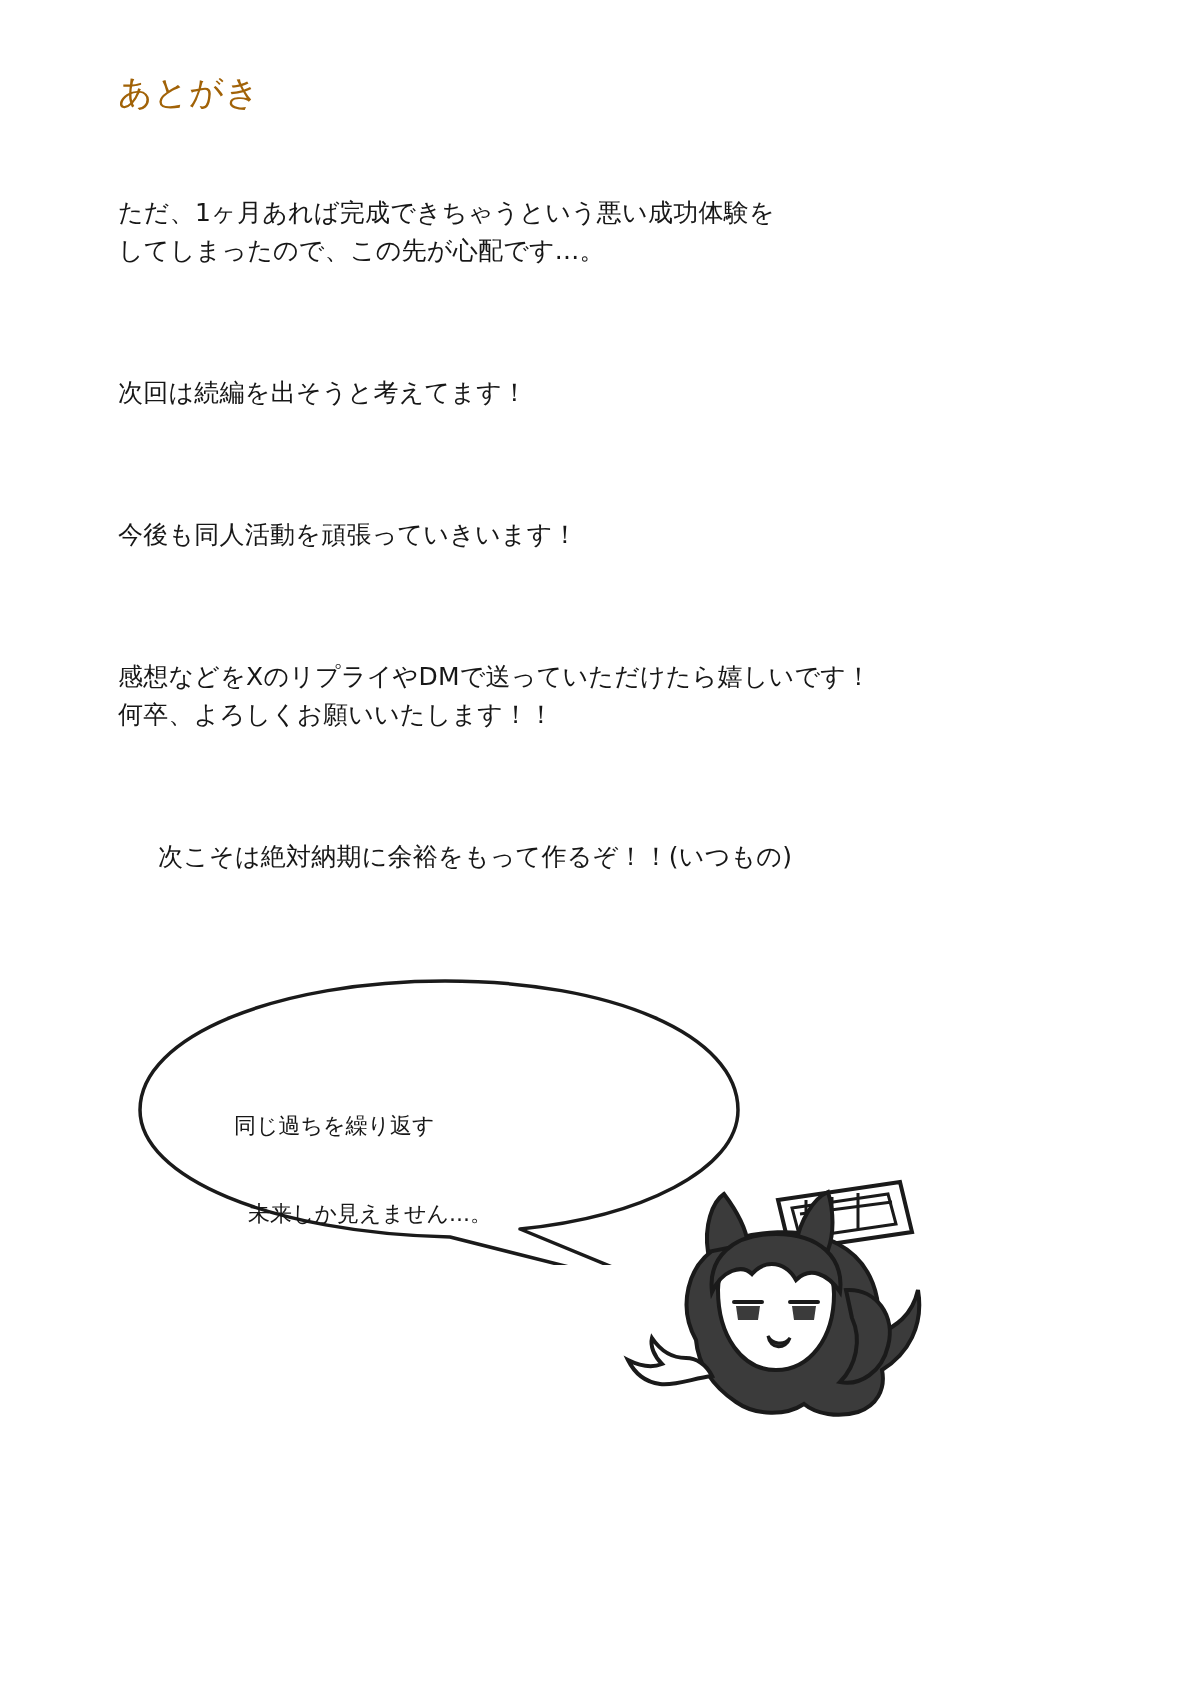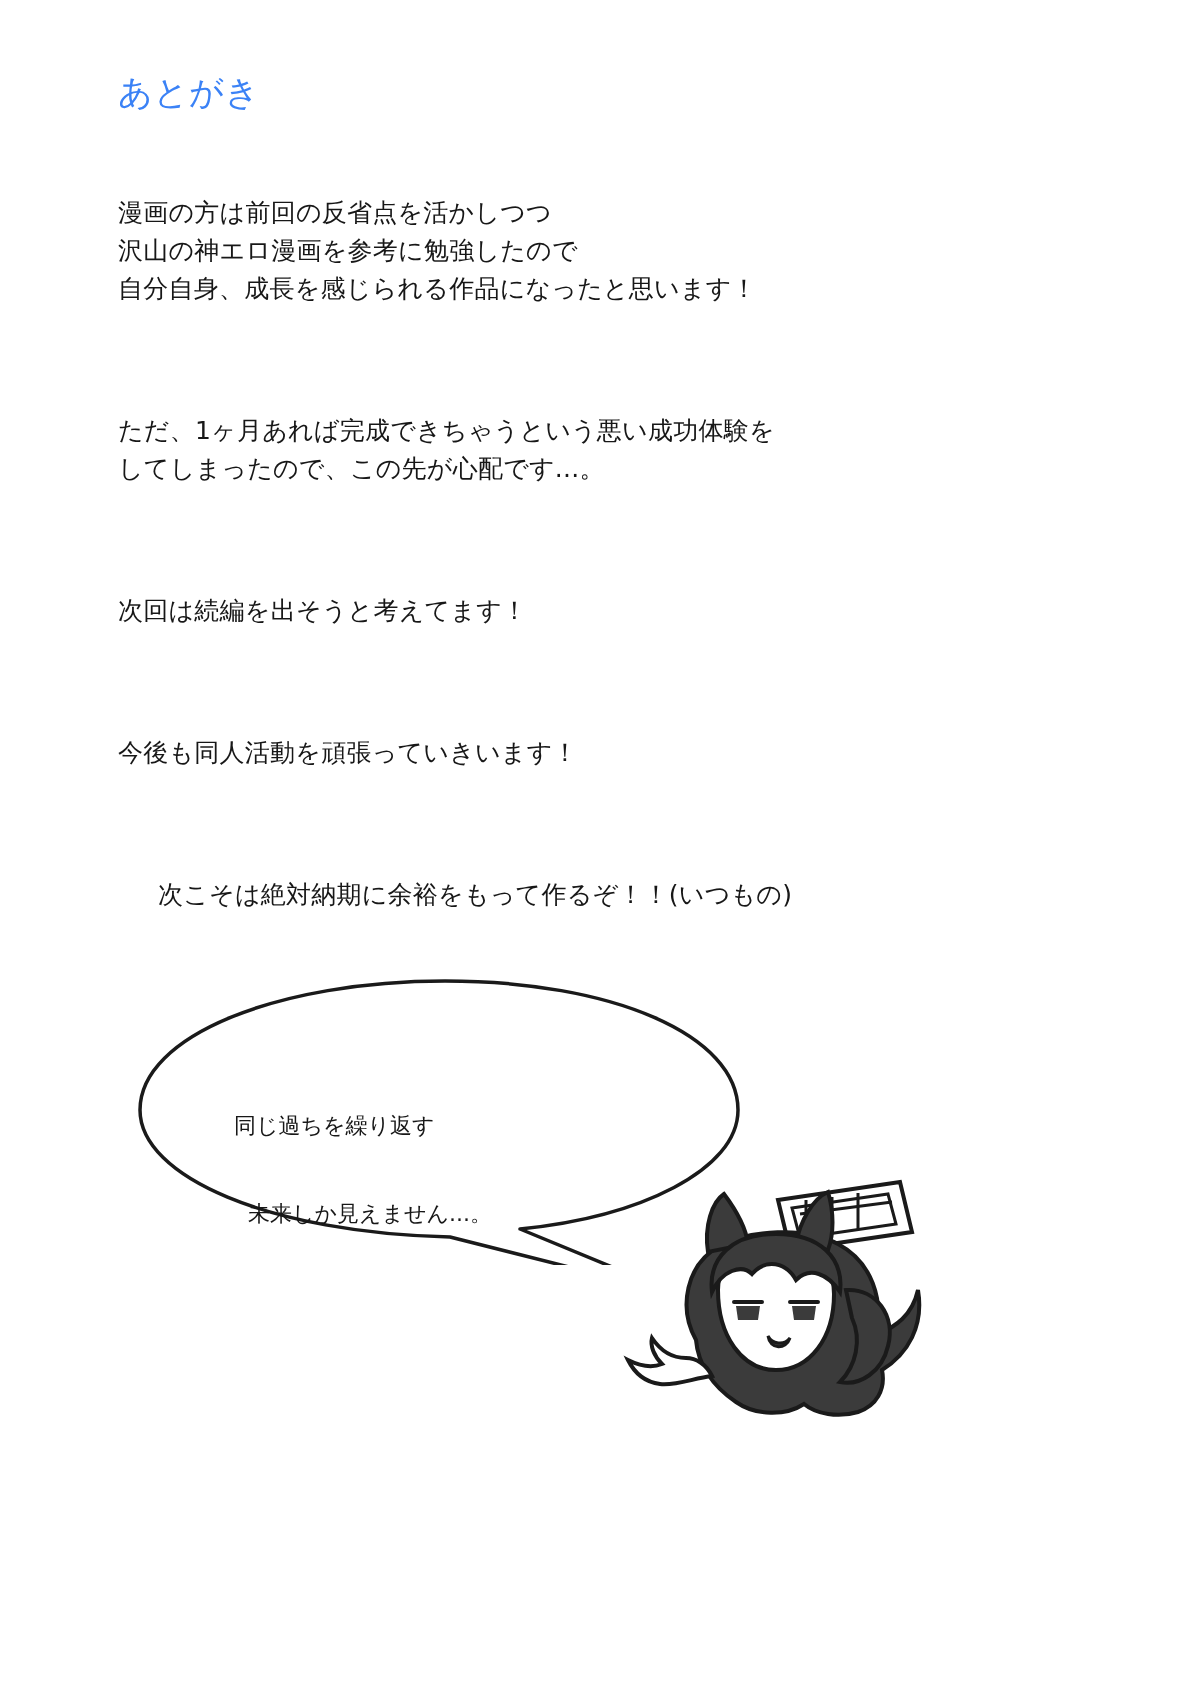--- a/index.html
+++ b/index.html
@@ -20,21 +20,21 @@
     inset: 0;
   }
   .afterword-title {
     position: absolute;
     left: 118px;
     top: 72px;
     font-size: 34px;
     line-height: 1.2;
     letter-spacing: 0.02em;
     font-weight: 400;
-    color: #3b82f6;
+    color: #a16207;
   }
   .body-text {
     position: absolute;
     left: 118px;
     top: 118px;
     width: 900px;
     font-size: 25px;
     line-height: 38px;
     letter-spacing: 0.01em;
     color: #171717;
@@ -81,27 +81,26 @@
   }
 </style>
 </head>
 <body>
 
 <div class="page">
 
   <div class="afterword-title">あとがき</div>
 
   <div class="body-text">
-    <p class="para">漫画の方は前回の反省点を活かしつつ
-沢山の神エロ漫画を参考に勉強したので
-自分自身、成長を感じられる作品になったと思います！</p>
     <p class="para">ただ、1ヶ月あれば完成できちゃうという悪い成功体験を
 してしまったので、この先が心配です...。</p>
     <p class="para">次回は続編を出そうと考えてます！</p>
     <p class="para">今後も同人活動を頑張っていきいます！</p>
+    <p class="para">感想などをXのリプライやDMで送っていただけたら嬉しいです！
+何卒、よろしくお願いいたします！！</p>
     <p class="para">次こそは絶対納期に余裕をもって作るぞ！！(いつもの)</p>
   </div>
 
   <div class="balloon-wrap">
     <svg class="balloon-svg" width="660" height="300" viewBox="0 0 660 300">
       <path d="M20,145
                C20,70 160,16 325,16
                C492,16 618,70 618,145
                C618,205 520,252 400,264
                L560,330

